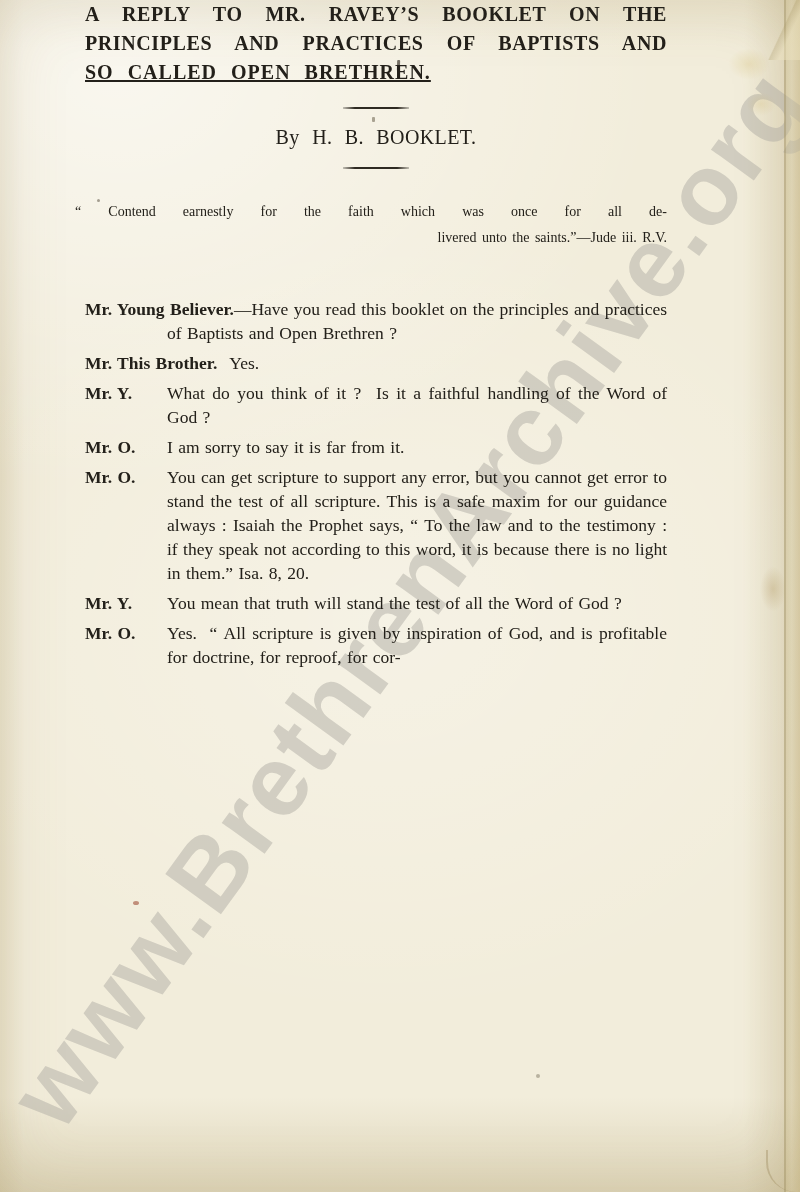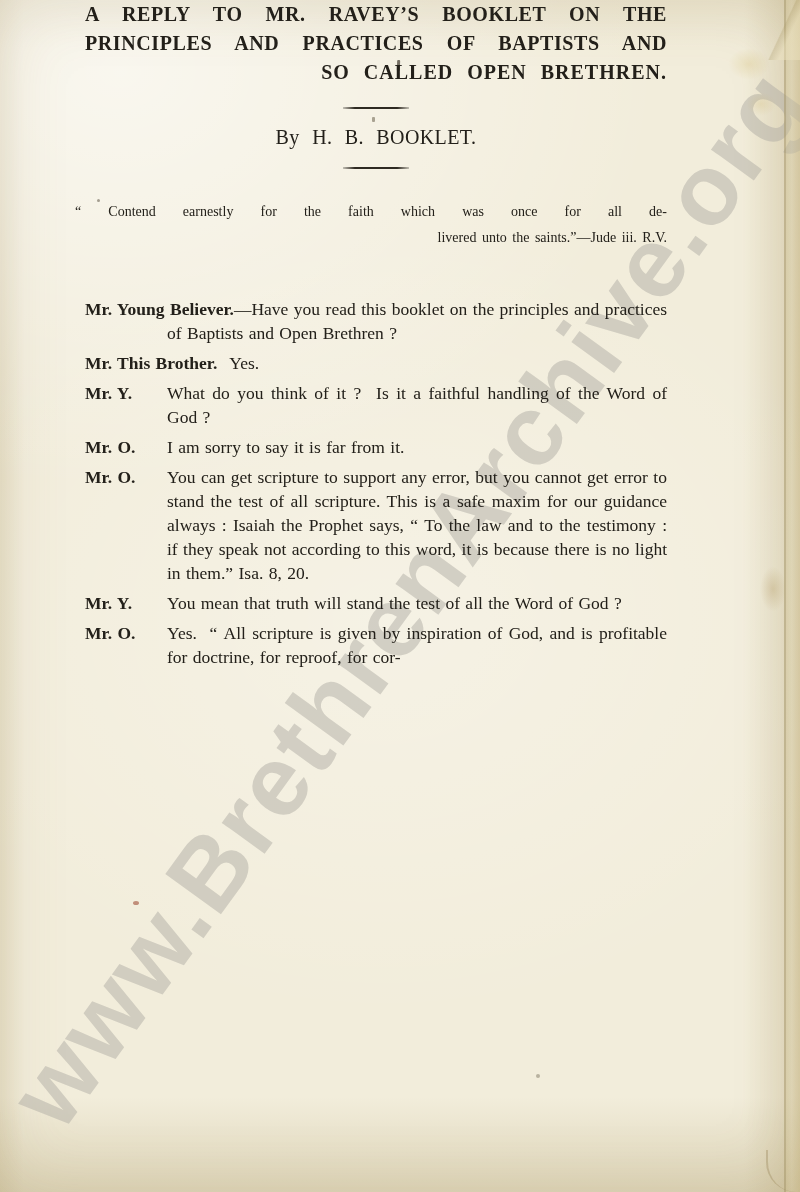--- a/index.html
+++ b/index.html
@@ -27,21 +27,21 @@
     letter-spacing:2px;
     white-space:nowrap;
     color:var(--watermark-gray,#b0ada5);
     opacity:0.48;
     user-select:none;
   }
   
   .content{position:absolute;left:85px;top:0;width:582px;}
   .title{font-weight:bold;font-size:20px;line-height:29px;letter-spacing:0.6px;}
   .title .jline{text-align:justify;text-align-last:justify;}
-  .title .cline{text-align:right;letter-spacing:1px;word-spacing:8px;}
+  .title .cline{text-align:left;letter-spacing:1px;word-spacing:8px;text-decoration:underline;}
   .rule{width:66px;height:2px;margin:20px auto 0 auto;
     background:linear-gradient(to right, rgba(40,36,28,0.25), #2e2a22 18%, #2e2a22 82%, rgba(40,36,28,0.25));}
   .byline{margin-top:15px;text-align:center;font-size:20px;line-height:26px;word-spacing:7px;letter-spacing:0.4px;}
   .rule2{margin-top:17px;}
   .epigraph{margin-top:30px;margin-left:-10px;width:592px;font-size:14px;line-height:26px;}
   .epigraph .jline{text-align:justify;text-align-last:justify;word-spacing:2px;}
   .epigraph .cline{text-align:right;word-spacing:2px;}
   
   .dialogue{margin-top:46px;font-size:17.5px;line-height:24px;}
   .entry{

